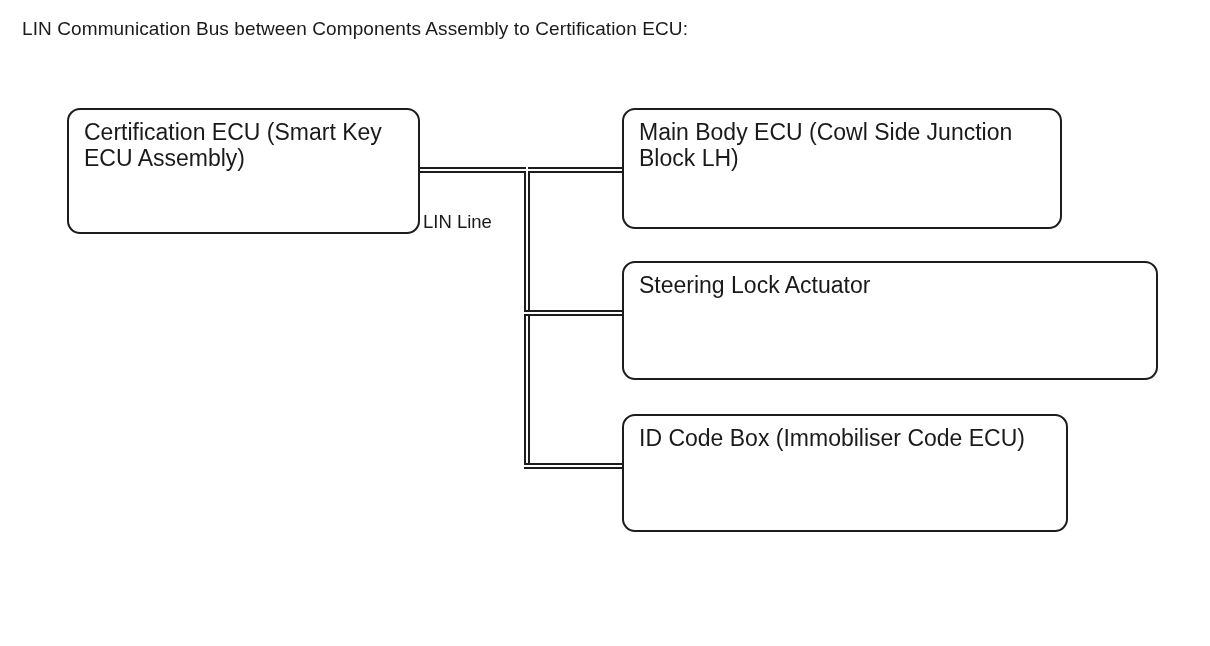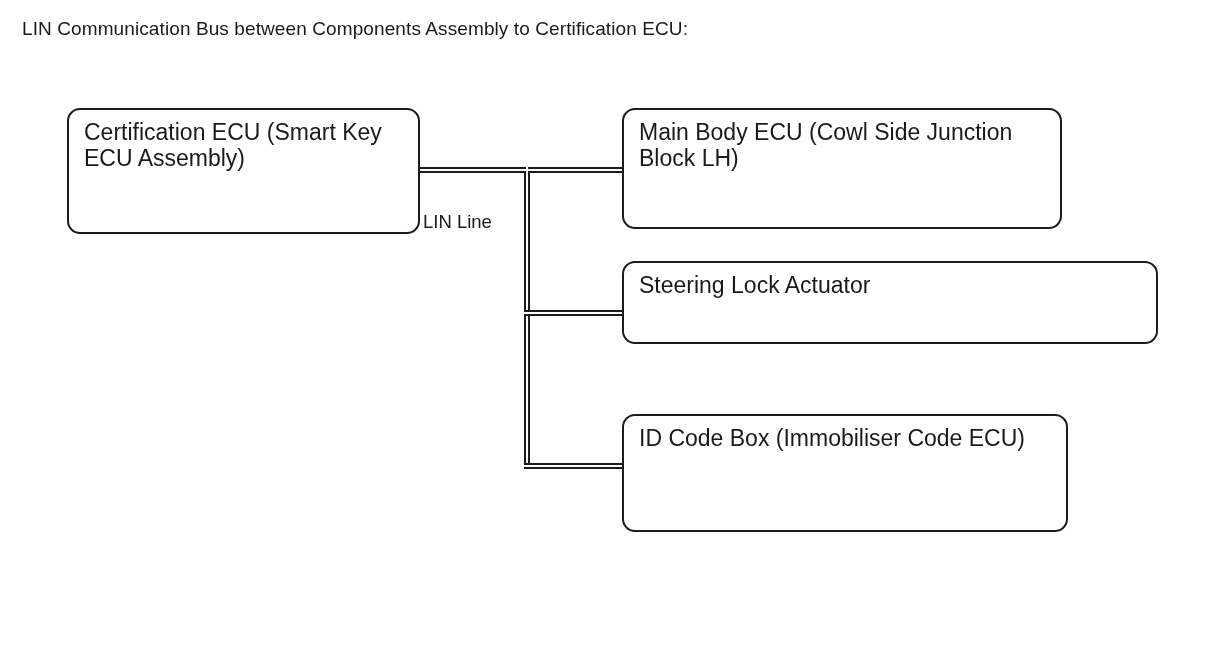--- a/index.html
+++ b/index.html
@@ -50,21 +50,21 @@
     top: 9px;
     right: 10px;
     font-size: 23px;
     line-height: 26px;
     color: #1a1a1a;
   }
 
   
   #node-certification-ecu { left: 67px;  top: 108px; width: 353px; height: 126px; }
   #node-main-body-ecu     { left: 622px; top: 108px; width: 440px; height: 121px; }
-  #node-steering-lock     { left: 622px; top: 261px; width: 536px; height: 83px; }
+  #node-steering-lock     { left: 622px; top: 261px; width: 536px; height: 119px; }
   #node-id-code-box       { left: 622px; top: 414px; width: 446px; height: 118px; }
 
   
   
   .bus-h {
     position: absolute;
     height: 6px;
     box-sizing: border-box;
     border-top: 2.2px solid #1c1c1c;
     border-bottom: 2.2px solid #1c1c1c;

